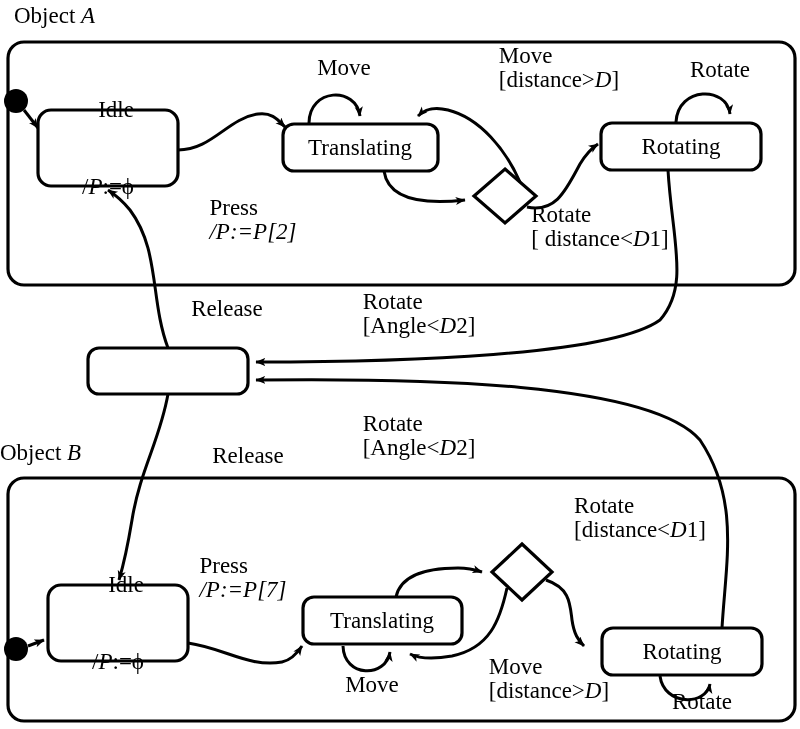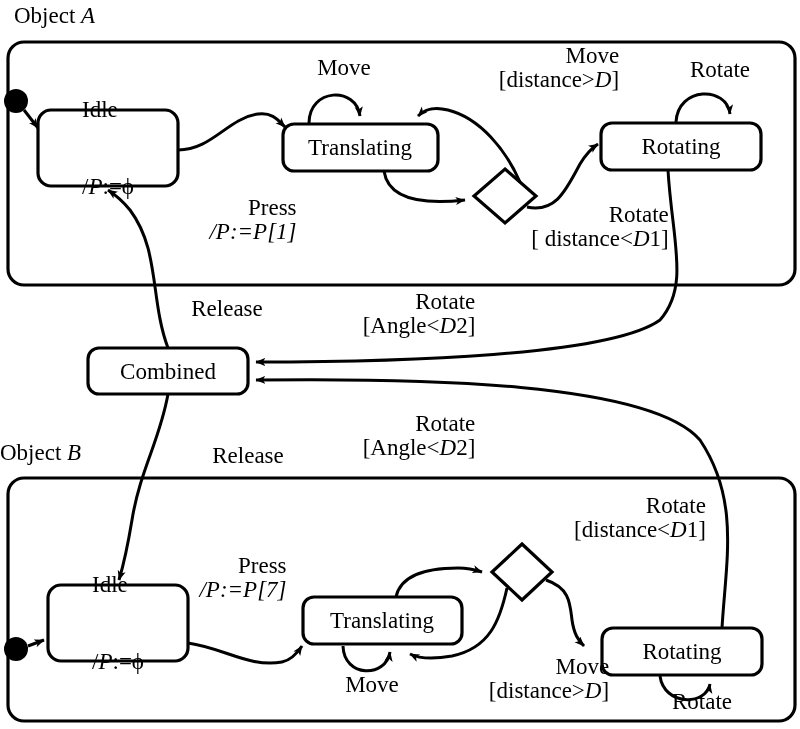--- a/index.html
+++ b/index.html
@@ -2,23 +2,23 @@
 <html><head>
 <meta charset="utf-8">
 <style>
   html,body{margin:0;padding:0;background:#fff;}
   body{width:800px;height:729px;overflow:hidden;
        font-family:"Liberation Serif","DejaVu Serif",serif;color:#000;}
   #root{position:relative;width:800px;height:547px;}
   svg#canvas{position:absolute;left:0;top:0;width:800px;height:729px;}
   .lbl{position:absolute;white-space:pre;font-size:23px;line-height:1.05;
        font-family:"Liberation Serif","DejaVu Serif",serif;color:#000;}
-  .lbl.ctr{transform:translateX(-50%);text-align:right;}
+  .lbl.ctr{transform:translateX(-50%);text-align:left;}
   .it{font-style:italic;}
-  .statetext{position:absolute;white-space:pre;text-align:left;
+  .statetext{position:absolute;white-space:pre;text-align:right;
              font-size:23px;line-height:1.12;color:#000;
              font-family:"Liberation Serif","DejaVu Serif",serif;
              transform:translate(-50%,-50%);}
 </style>
 </head>
 <body>
 
 <div id="root">
 
   <svg id="canvas" viewBox="0 0 800 729">
@@ -92,41 +92,38 @@
   <div class="statetext" style="left:108px;top:148px;">
     <div>Idle</div>
     <div><span>/</span><span class="it">P</span><span>:=ϕ</span></div>
   </div>
   <div class="statetext" style="left:360px;top:147px;">
     <div>Translating</div>
   </div>
   <div class="statetext" style="left:681px;top:146px;">
     <div>Rotating</div>
   </div>
-  <div class="statetext" style="left:168px;top:371px;">
-    <div>Combined</div>
-  </div>
   <div class="statetext" style="left:118px;top:623px;">
     <div>Idle</div>
     <div><span>/</span><span class="it">P</span><span>:=ϕ</span></div>
   </div>
   <div class="statetext" style="left:382px;top:620px;">
     <div>Translating</div>
   </div>
   <div class="statetext" style="left:682px;top:651px;">
     <div>Rotating</div>
   </div>
 
   <div class="lbl ctr" style="left:344px;top:56px;"><span>Move</span></div>
 
   <div class="lbl ctr" style="left:559px;top:44px;"><span>Move</span><br><span>[distance&gt;</span><span class="it">D</span><span>]</span></div>
 
   <div class="lbl ctr" style="left:720px;top:58px;"><span>Rotate</span></div>
 
-  <div class="lbl ctr" style="left:253px;top:196px;"><span>Press</span><br><span class="it">/</span><span class="it">P</span><span class="it">:=P[1]</span></div>
+  <div class="lbl ctr" style="left:253px;top:196px;"><span>Press</span><br><span class="it">/</span><span class="it">P</span><span class="it">:=P[2]</span></div>
 
   <div class="lbl ctr" style="left:600px;top:203px;"><span>Rotate</span><br><span>[ distance&lt;</span><span class="it">D</span><span>1]</span></div>
 
   <div class="lbl ctr" style="left:227px;top:297px;"><span>Release</span></div>
 
   <div class="lbl ctr" style="left:419px;top:290px;"><span>Rotate</span><br><span>[Angle&lt;</span><span class="it">D</span><span>2]</span></div>
 
   <div class="lbl ctr" style="left:419px;top:412px;"><span>Rotate</span><br><span>[Angle&lt;</span><span class="it">D</span><span>2]</span></div>
 
   <div class="lbl ctr" style="left:248px;top:444px;"><span>Release</span></div>

